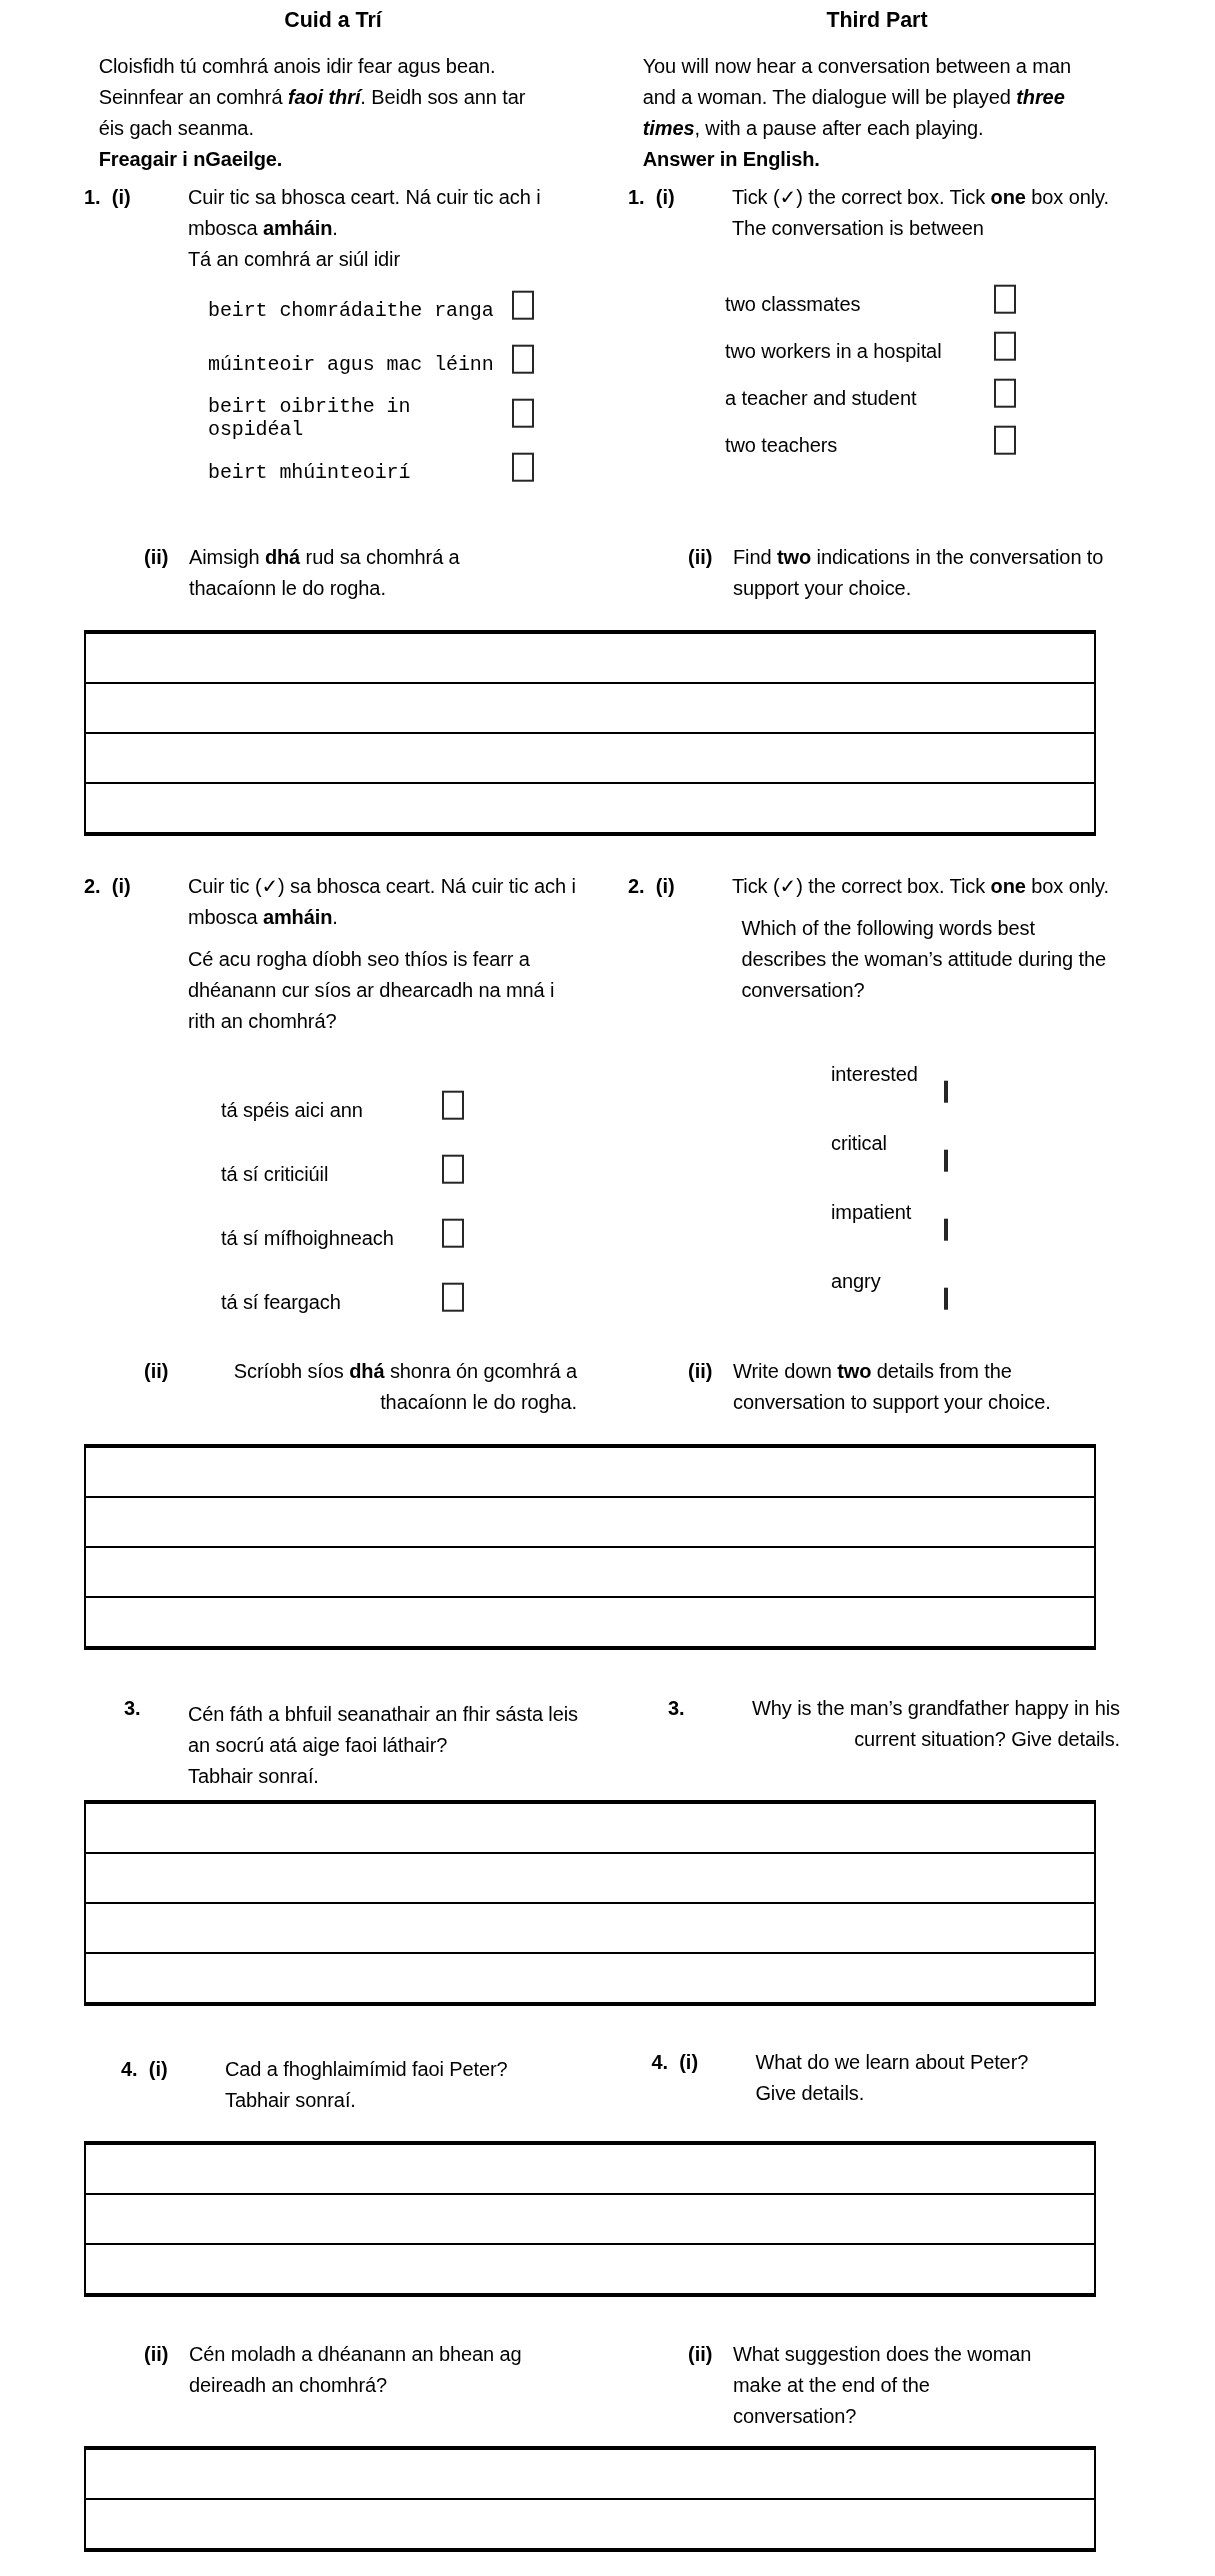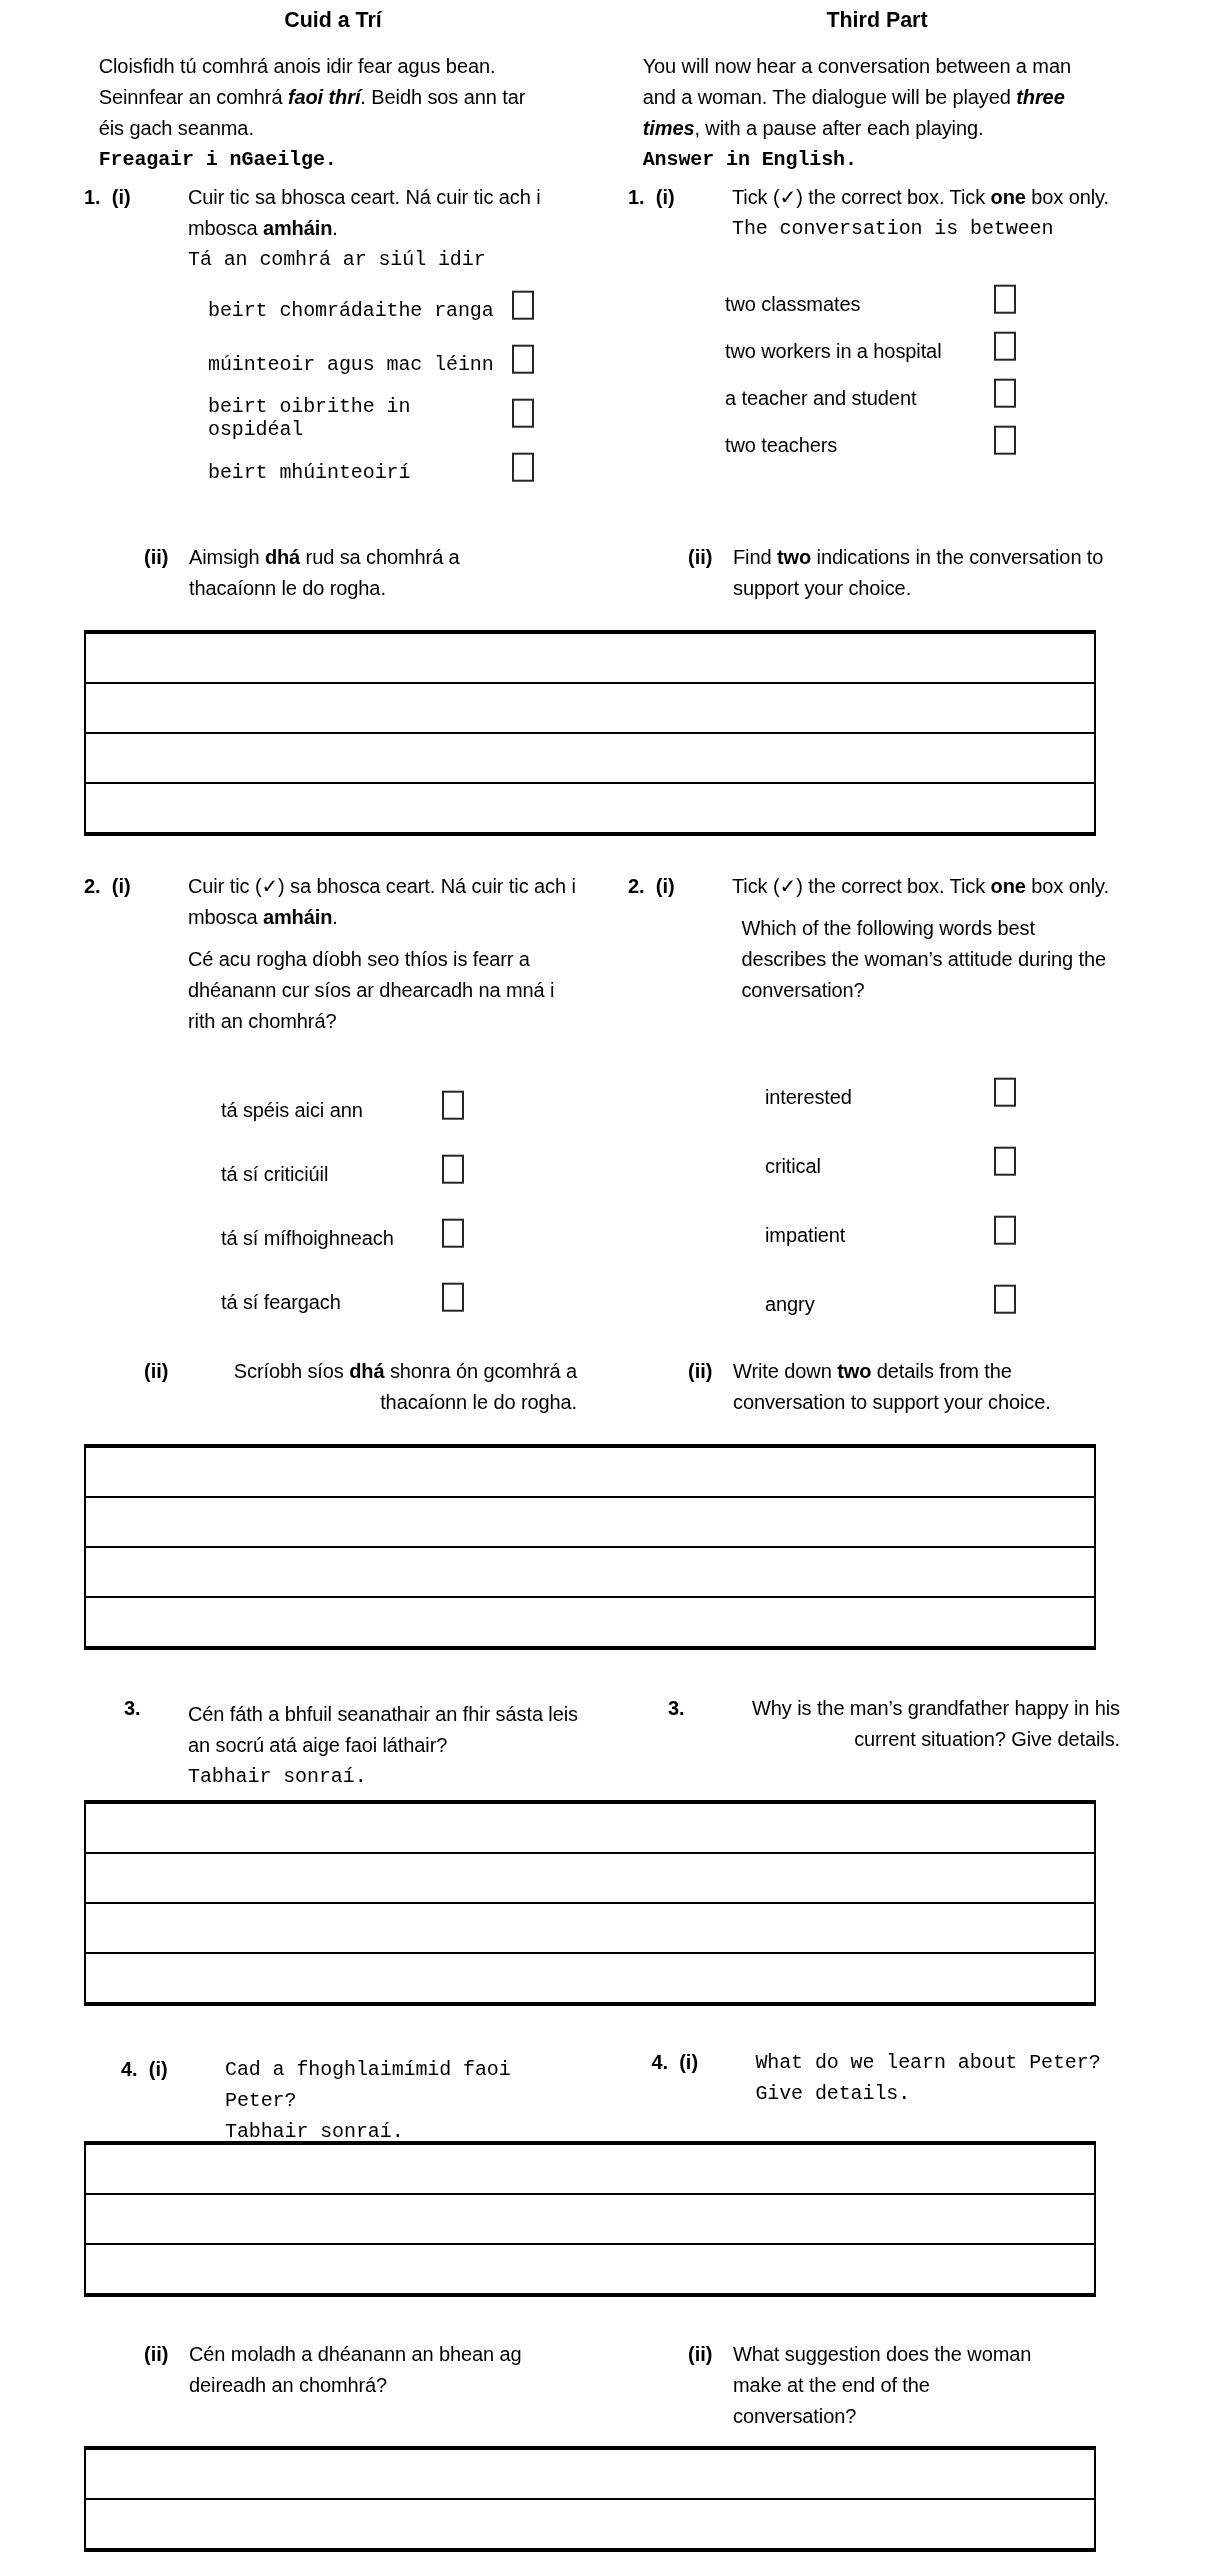--- a/index.html
+++ b/index.html
@@ -6,36 +6,36 @@
   body{font-family:"Liberation Sans",sans-serif;color:#000;}
   #page{position:relative;width:1215px;height:2576px;background:#fff;overflow:hidden;}
   .abs{position:absolute;}
   .colL{left:84px;width:498px;}
   .colR{left:628px;width:498px;}
   .txt{font-size:20px;line-height:31px;letter-spacing:-0.1px;}
   .col-title{font-size:21.4px;font-weight:bold;text-align:center;line-height:27px;margin-bottom:17px;}
   .intro-body{padding-left:14.7px;max-width:445px;}
   .b{font-weight:bold;}
   .bi{font-weight:bold;font-style:italic;}
-  .blk{display:block;font-family:Liberation Mono, monospace;}
+  .blk{display:block;}
   .qblock{display:flex;align-items:flex-start;}
   .qnum{flex:0 0 104px;font-weight:bold;white-space:pre;font-size:20px;line-height:31px;}
   .iinum{flex:0 0 45px;margin-left:60px;font-weight:bold;font-size:20px;line-height:31px;}
   .qtext{flex:1;} .mw620{max-width:415px;margin-top:6px;} .mw600{max-width:401px;}
   .mw580{max-width:388px;text-align:right;} .mw560{max-width:374px;} .mw520{max-width:348px;}
   .mw470{max-width:314px;}
   .qspace{height:10.7px;}
   
   .optrow{display:flex;align-items:center;}
   .optlbl{font-size:20px;letter-spacing:-0.1px;}
   .cb{flex:0 0 22px;height:29px;border:2px solid #262626;background:#fff;transform:translateY(-5.3px);box-sizing:border-box;}
   .g-q1ga .optrow{height:54px;padding-left:124px;} .g-q1ga .optlbl{width:304px;font-family:Liberation Mono, monospace;}
   .g-q1en .optrow{height:47px;padding-left:97px;} .g-q1en .optlbl{width:269px;}
   .g-q2ga .optrow{height:64px;padding-left:137px;} .g-q2ga .optlbl{width:221px;}
-  .g-q2en .optrow{height:69px;padding-left:137px;} .g-q2en .optlbl{width:229px;}
+  .g-q2en .optrow{height:69px;padding-left:137px;flex-direction:column;} .g-q2en .optlbl{width:229px;}
   
   .atable{position:absolute;left:84px;width:1012px;border:2px solid #000;border-top-width:4px;border-bottom-width:4px;box-sizing:border-box;background:#fff;}
   .arow{height:48px;border-top:2px solid #000;}
   .arow:first-child{border-top:none;}
 </style>
 </head>
 <body>
 
 <div id="page">
 

